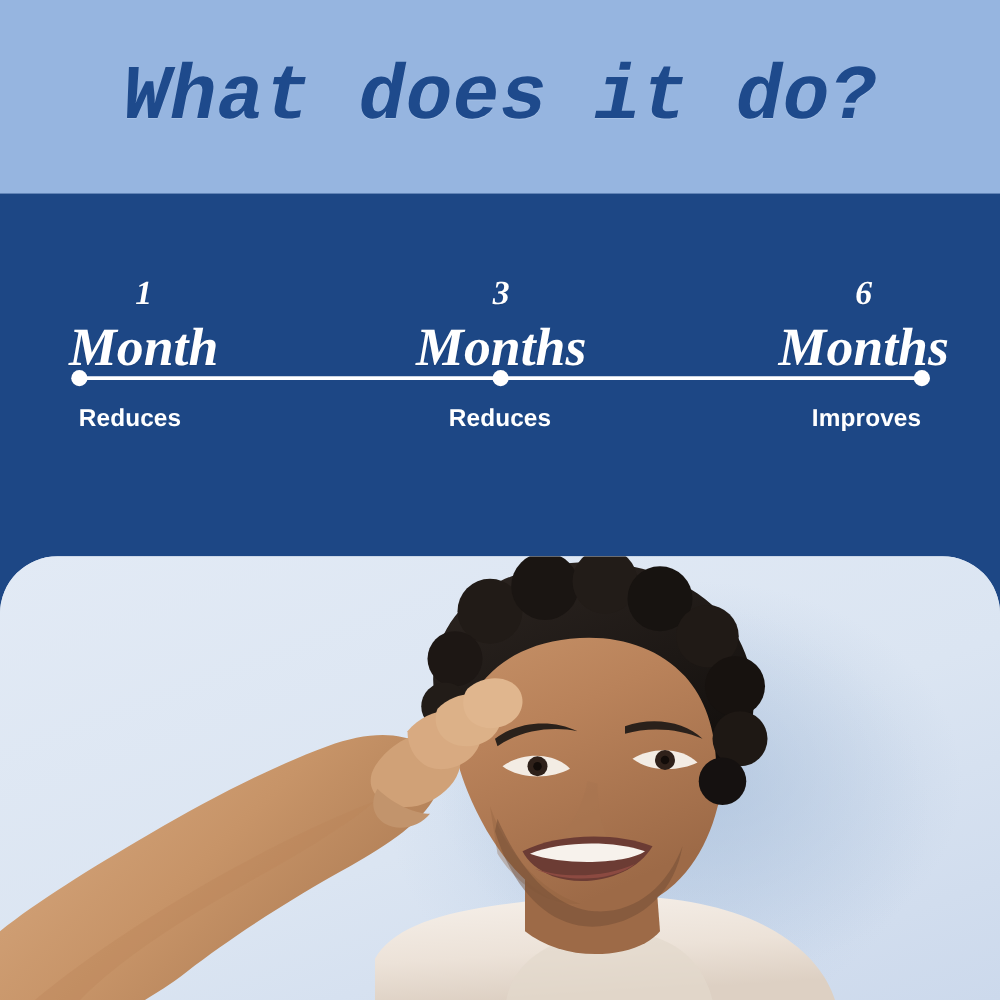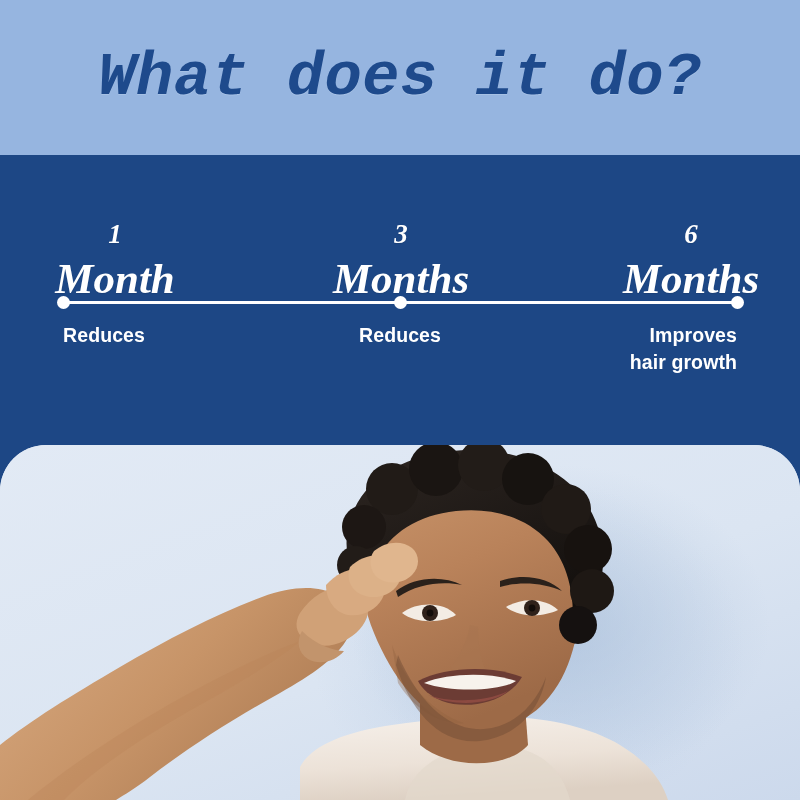--- a/index.html
+++ b/index.html
@@ -183,21 +183,20 @@
     <div class="benefit b1">
       <span>Reduces</span>
     </div>
 
     <div class="benefit b3">
       <span>Reduces</span>
     </div>
 
     <div class="benefit b6">
       <span>Improves</span>
-      <span>hair growth</span>
     </div>
   </div>
 
   <div class="photo-panel">
     <div class="photo-bg"></div>
 
     <div class="portrait">
       <svg viewBox="0 0 800 355" xmlns="http://www.w3.org/2000/svg" aria-hidden="true">
         <defs>
           <linearGradient id="skin" x1="0" y1="0" x2="0.4" y2="1">

